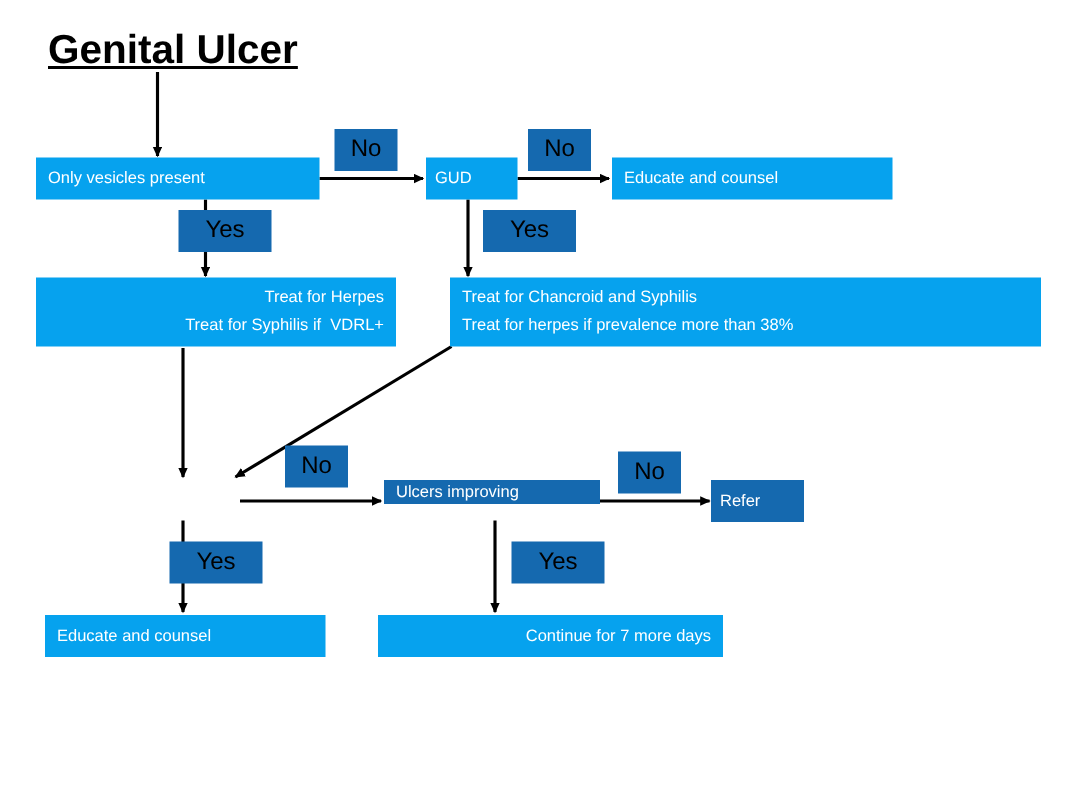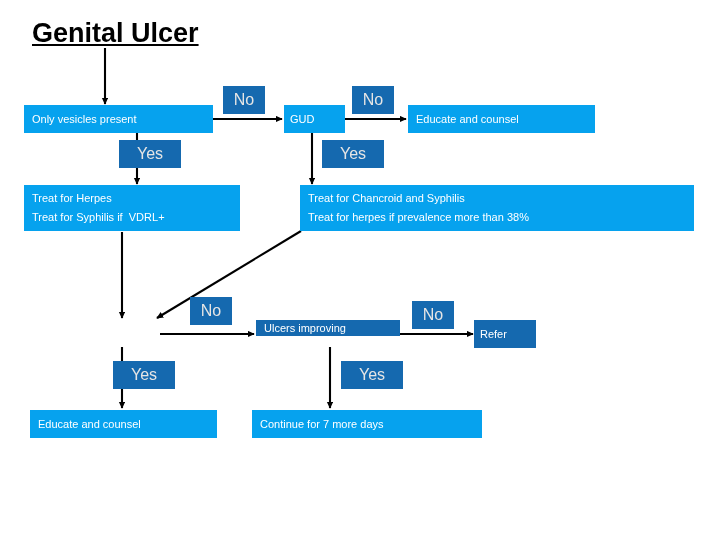--- a/index.html
+++ b/index.html
@@ -38,21 +38,21 @@
     padding: 0 8px;
     white-space: pre;
   }
   .node.light { background: #06A2EE; }
   .node.dark  { background: #1569AF; }
   .node.center { padding: 0 6px; }
   .label-chip {
     position: absolute;
     box-sizing: border-box;
     background: #1569AF;
-    color: #e5e5e5;
+    color: #000000;
     font-size: 16px;
     display: flex;
     align-items: center;
     justify-content: center;
     white-space: pre;
   }
   svg.arrows {
     position: absolute;
     left: 0;
     top: 0;
@@ -110,21 +110,21 @@
   </div>
 
   <div class="label-chip" style="left:119px; top:140px; width:62px; height:28px;">
     <span>Yes</span>
   </div>
 
   <div class="label-chip" style="left:322px; top:140px; width:62px; height:28px;">
     <span>Yes</span>
   </div>
 
-  <div class="node light" style="left:24px; top:185px; width:216px; height:46px;">
+  <div class="node light" style="left:24px; top:185px; width:240px; height:46px;text-align:right;">
     <span>Treat for Herpes</span>
     <span>Treat for Syphilis if  VDRL+</span>
   </div>
 
   <div class="node light" style="left:300px; top:185px; width:394px; height:46px;">
     <span>Treat for Chancroid and Syphilis</span>
     <span>Treat for herpes if prevalence more than 38%</span>
   </div>
 
   <div class="label-chip" style="left:190px; top:297px; width:42px; height:28px;">
@@ -149,17 +149,17 @@
   </div>
 
   <div class="label-chip" style="left:341px; top:361px; width:62px; height:28px;">
     <span>Yes</span>
   </div>
 
   <div class="node light" style="left:30px; top:410px; width:187px; height:28px;">
     <span>Educate and counsel</span>
   </div>
 
-  <div class="node light" style="left:252px; top:410px; width:230px; height:28px;">
+  <div class="node light" style="left:252px; top:410px; width:230px; height:28px;text-align:right;">
     <span>Continue for 7 more days</span>
   </div>
 
 </div>
 
 </body></html>

